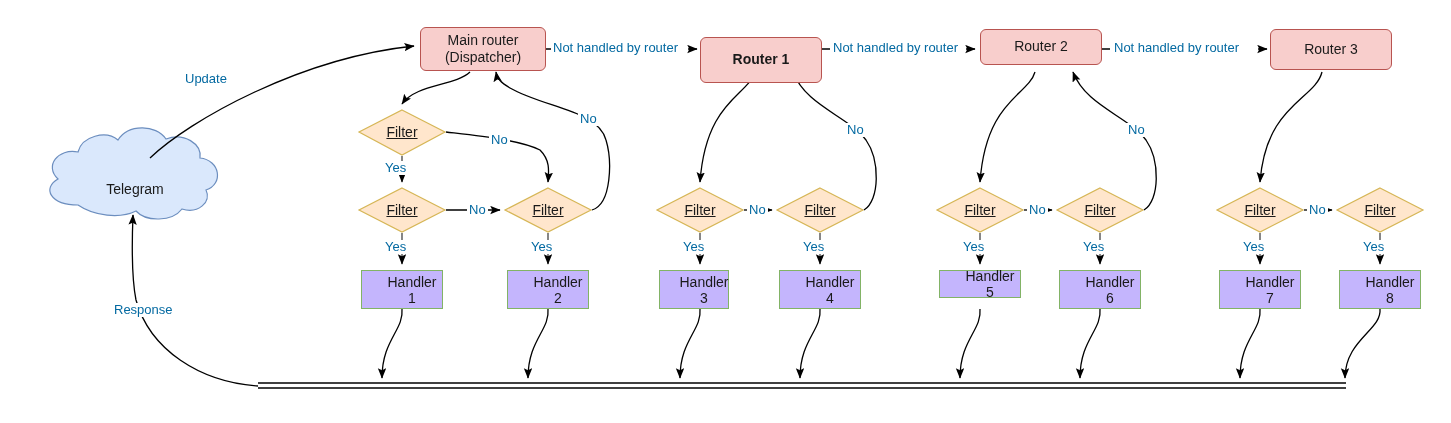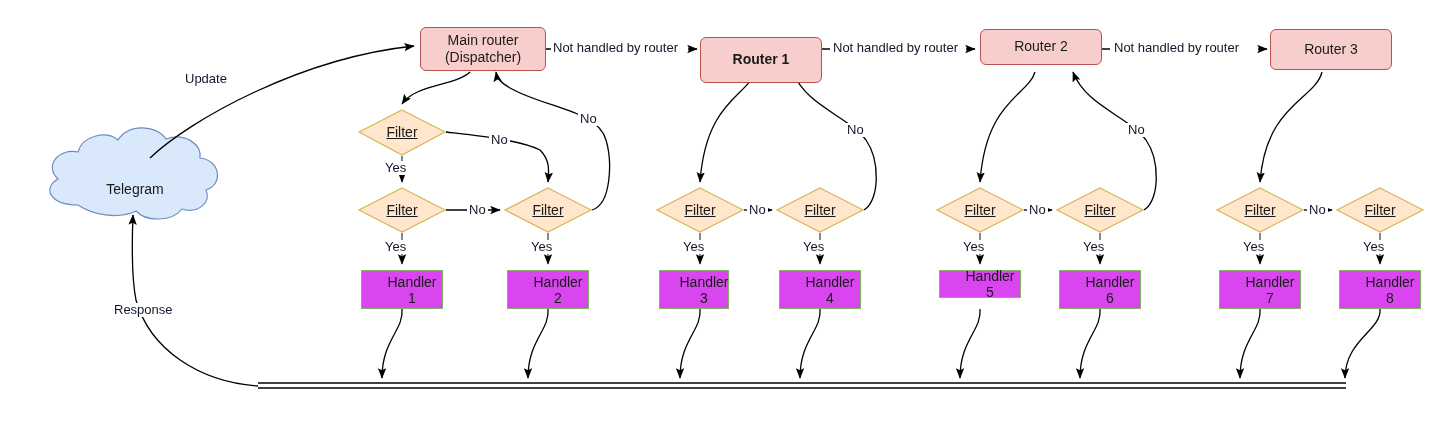--- a/index.html
+++ b/index.html
@@ -3,24 +3,24 @@
 <meta charset="utf-8">
 <style>
   html,body{margin:0;padding:0;background:#ffffff;}
   #stage{position:relative;width:1451px;height:423px;background:#ffffff;
          font-family:"Liberation Sans","DejaVu Sans",sans-serif;overflow:hidden;}
   svg.layer{position:absolute;left:0;top:0;width:1451px;height:423px;}
   .node{position:absolute;display:flex;align-items:center;justify-content:center;
         text-align:center;box-sizing:border-box;}
   .router{background:#f8cecc;border:1px solid #b85450;border-radius:6px;
           font-size:14px;color:#1a1a1a;line-height:1.25;}
-  .handler{background:#d946ef;border:1px solid #82b366;font-size:14px;color:#1a1a1a;padding-left:20px;}
+  .handler{background:#c4b5fd;border:1px solid #82b366;font-size:14px;color:#1a1a1a;padding-left:20px;}
   .diamond{font-size:14px;color:#1a1a1a;pointer-events:none;text-decoration:underline;}
   .diamond span{position:relative;z-index:2;}
-  .edge-label{position:absolute;font-size:13px;color:#0f172a;background:#ffffff;
+  .edge-label{position:absolute;font-size:13px;color:#0369a1;background:#ffffff;
               padding:0 2px;white-space:nowrap;line-height:1.1;}
   .cloud-label{position:absolute;font-size:14px;color:#1a1a1a;white-space:nowrap;}
 </style>
 </head>
 <body>
 
 <div id="stage">
 
   <svg class="layer" viewBox="0 0 1451 423" xmlns="http://www.w3.org/2000/svg">
     <defs>

